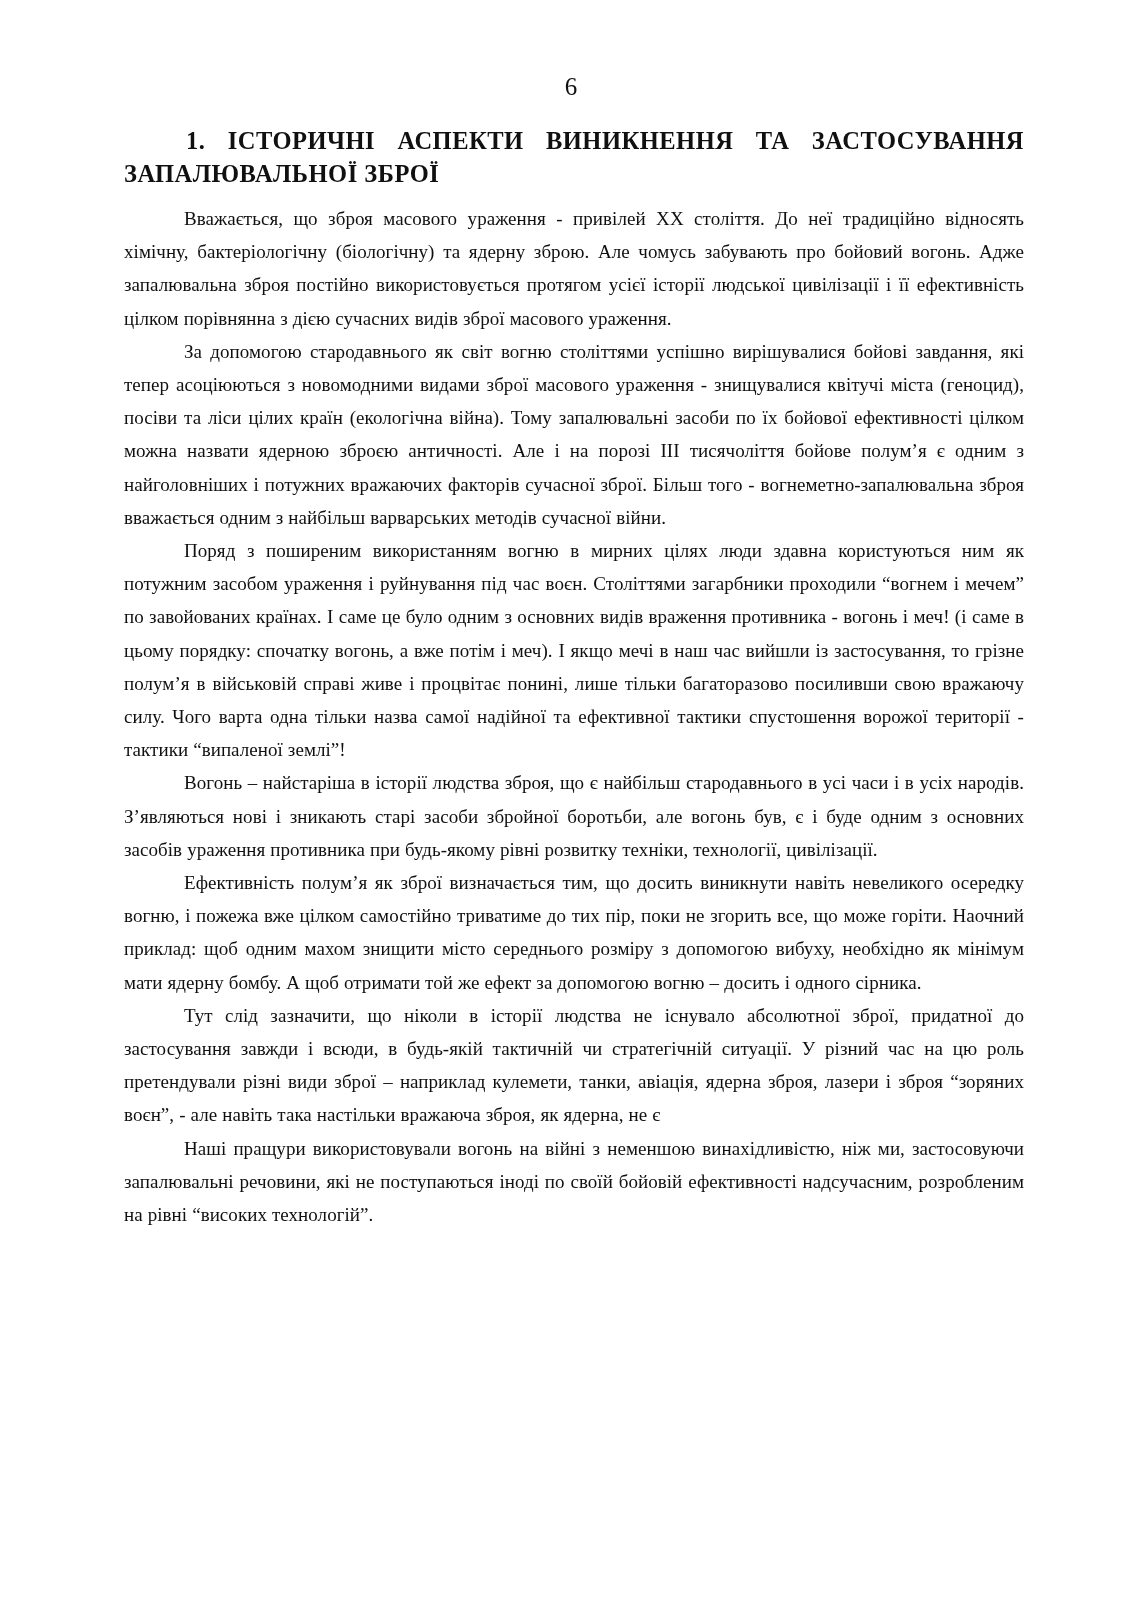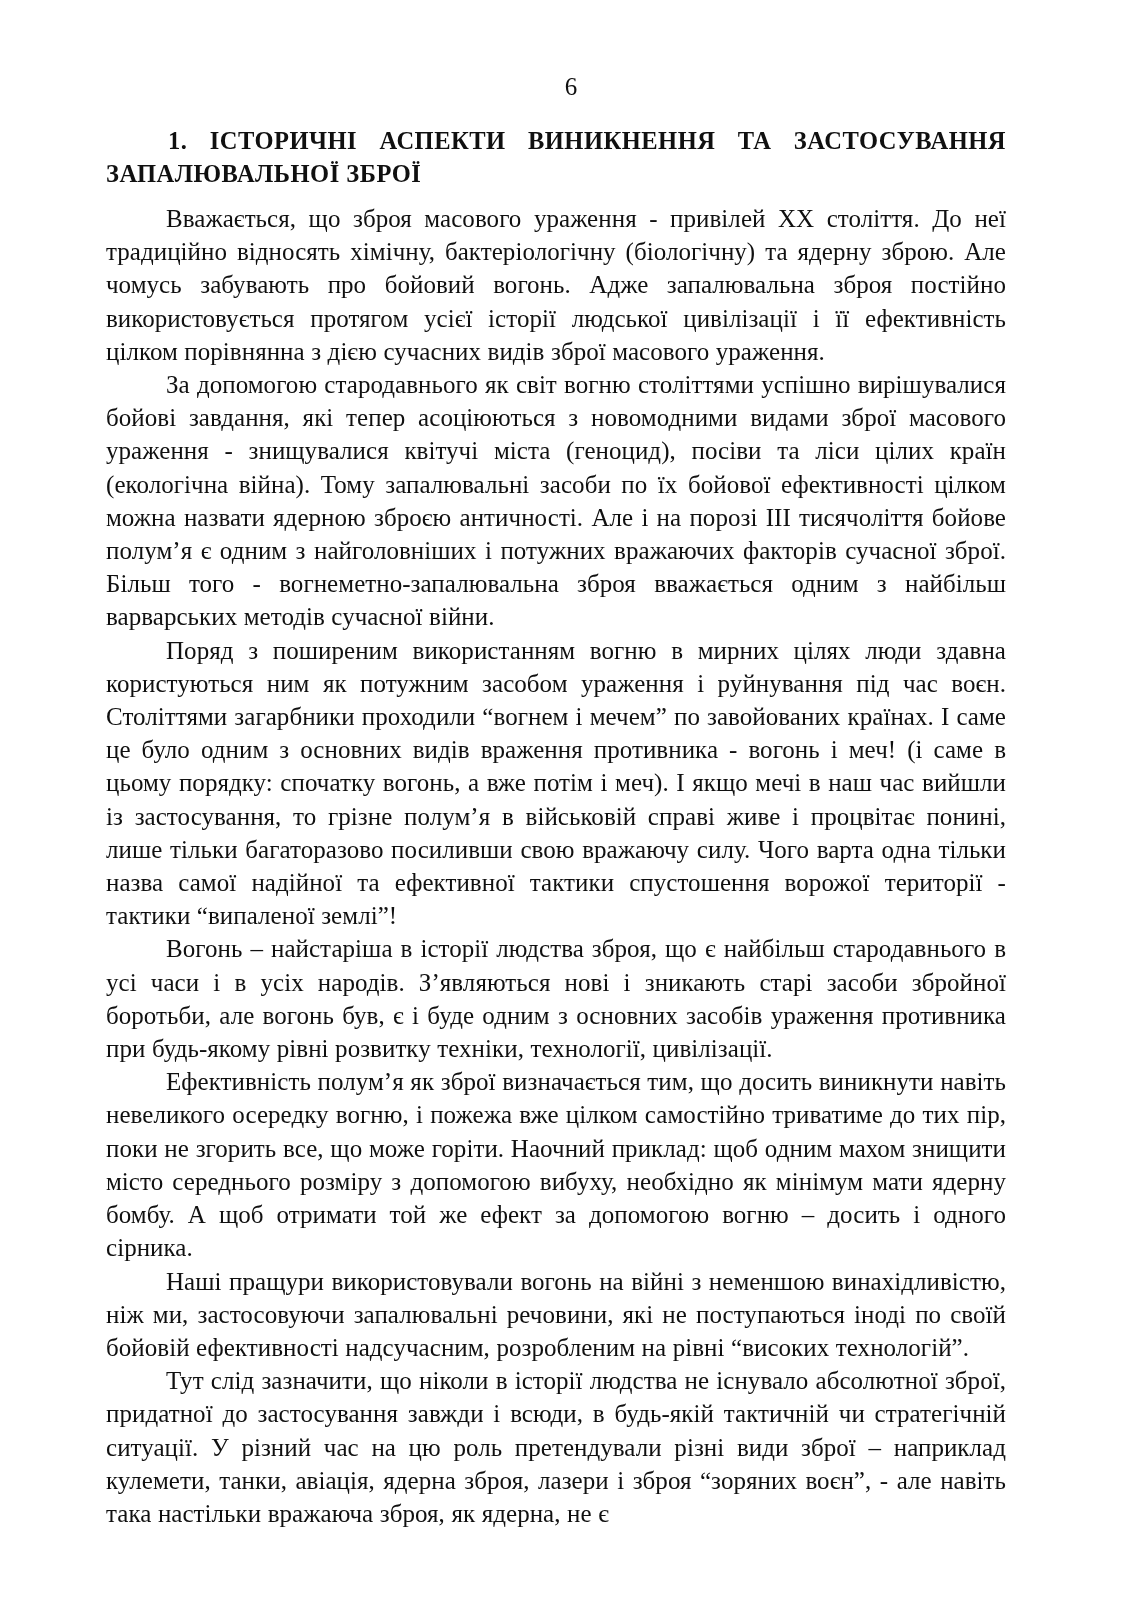--- a/index.html
+++ b/index.html
@@ -29,39 +29,39 @@
     width: 1142px;
     text-align: center;
     font-size: 25px;
     line-height: 30px;
     letter-spacing: 0.2px;
   }
 
   
   .content {
     position: absolute;
-    left: 106px;
+    left: 124px;
     top: 124px;
     width: 900px;
   }
 
   .section-title {
     font-size: 24.5px;
     line-height: 33px;
     font-weight: bold;
     text-align: justify;
     text-align-last: left;
     text-indent: 62px;
     letter-spacing: 0.5px;
     margin: 0 0 8px 0;
     text-transform: uppercase;
   }
 
   .body-par {
-    font-size: 25px;
+    font-size: 19px;
     line-height: 33.2px;
     text-align: justify;
     text-align-last: left;
     text-indent: 60px;
     margin: 0;
     letter-spacing: 0.05px;
     word-spacing: 0.2px;
     hyphens: none;
   }
 
@@ -84,18 +84,18 @@
     <p class="body-par first">Вважається, що зброя масового ураження - привілей ХХ століття. До неї традиційно відносять хімічну, бактеріологічну (біологічну) та ядерну зброю. Але чомусь забувають про бойовий вогонь. Адже запалювальна зброя постійно використовується протягом усієї історії людської цивілізації і її ефективність цілком порівнянна з дією сучасних видів зброї масового ураження.</p>
 
     <p class="body-par">За допомогою стародавнього як світ вогню століттями успішно вирішувалися бойові завдання, які тепер асоціюються з новомодними видами зброї масового ураження - знищувалися квітучі міста (геноцид), посіви та ліси цілих країн (екологічна війна). Тому запалювальні засоби по їх бойової ефективності цілком можна назвати ядерною зброєю античності. Але і на порозі III тисячоліття бойове полум’я є одним з найголовніших і потужних вражаючих факторів сучасної зброї. Більш того - вогнеметно-запалювальна зброя вважається одним з найбільш варварських методів сучасної війни.</p>
 
     <p class="body-par">Поряд з поширеним використанням вогню в мирних цілях люди здавна користуються ним як потужним засобом ураження і руйнування під час воєн. Століттями загарбники проходили “вогнем і мечем” по завойованих країнах. І саме це було одним з основних видів враження противника - вогонь і меч! (і саме в цьому порядку: спочатку вогонь, а вже потім і меч). І якщо мечі в наш час вийшли із застосування, то грізне полум’я в військовій справі живе і процвітає понині, лише тільки багаторазово посиливши свою вражаючу силу. Чого варта одна тільки назва самої надійної та ефективної тактики спустошення ворожої території - тактики “випаленої землі”!</p>
 
     <p class="body-par">Вогонь – найстаріша в історії людства зброя, що є найбільш стародавнього в усі часи і в усіх народів. З’являються нові і зникають старі засоби збройної боротьби, але вогонь був, є і буде одним з основних засобів ураження противника при будь-якому рівні розвитку техніки, технології, цивілізації.</p>
 
     <p class="body-par">Ефективність полум’я як зброї визначається тим, що досить виникнути навіть невеликого осередку вогню, і пожежа вже цілком самостійно триватиме до тих пір, поки не згорить все, що може горіти. Наочний приклад: щоб одним махом знищити місто середнього розміру з допомогою вибуху, необхідно як мінімум мати ядерну бомбу. А щоб отримати той же ефект за допомогою вогню – досить і одного сірника.</p>
 
+    <p class="body-par">Тут слід зазначити, що ніколи в історії людства не існувало абсолютної зброї, придатної до застосування завжди і всюди, в будь-якій тактичній чи стратегічній ситуації. У різний час на цю роль претендували різні види зброї – наприклад кулемети, танки, авіація, ядерна зброя, лазери і зброя “зоряних воєн”, - але навіть така настільки вражаюча зброя, як ядерна, не є</p>
+
     <p class="body-par">Наші пращури використовували вогонь на війні з неменшою винахідливістю, ніж ми, застосовуючи запалювальні речовини, які не поступаються іноді по своїй бойовій ефективності надсучасним, розробленим на рівні “високих технологій”.</p>
-
-    <p class="body-par">Тут слід зазначити, що ніколи в історії людства не існувало абсолютної зброї, придатної до застосування завжди і всюди, в будь-якій тактичній чи стратегічній ситуації. У різний час на цю роль претендували різні види зброї – наприклад кулемети, танки, авіація, ядерна зброя, лазери і зброя “зоряних воєн”, - але навіть така настільки вражаюча зброя, як ядерна, не є</p>
 
   </div>
 </div>
 
 </body></html>

